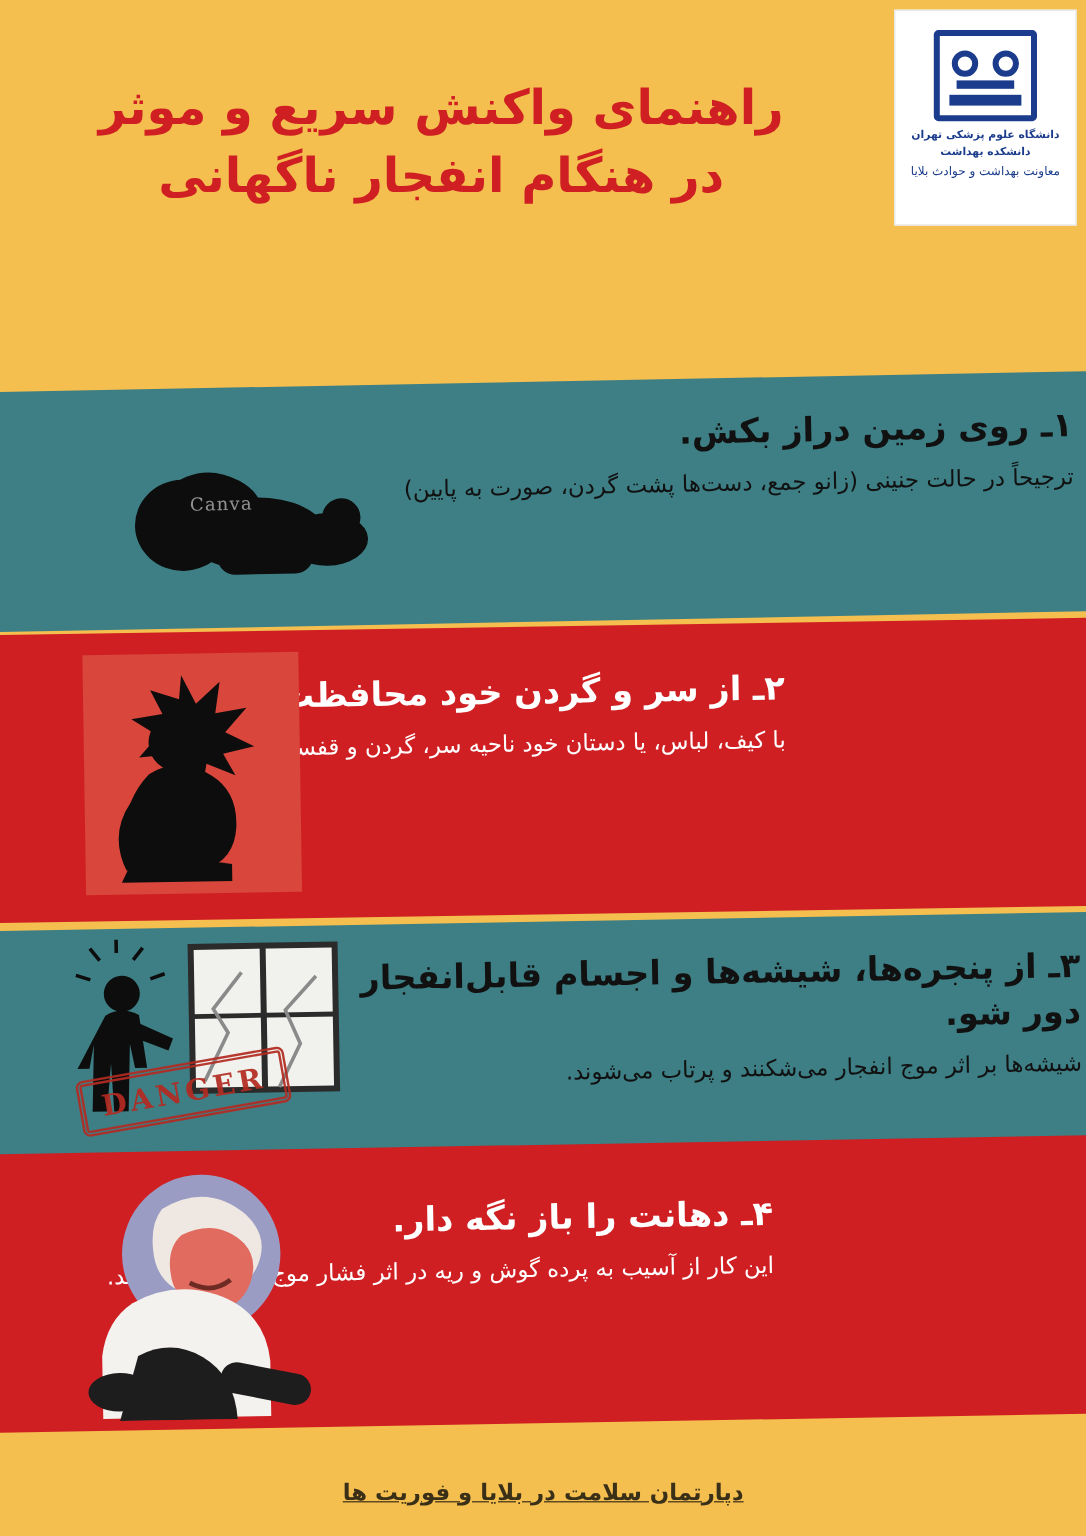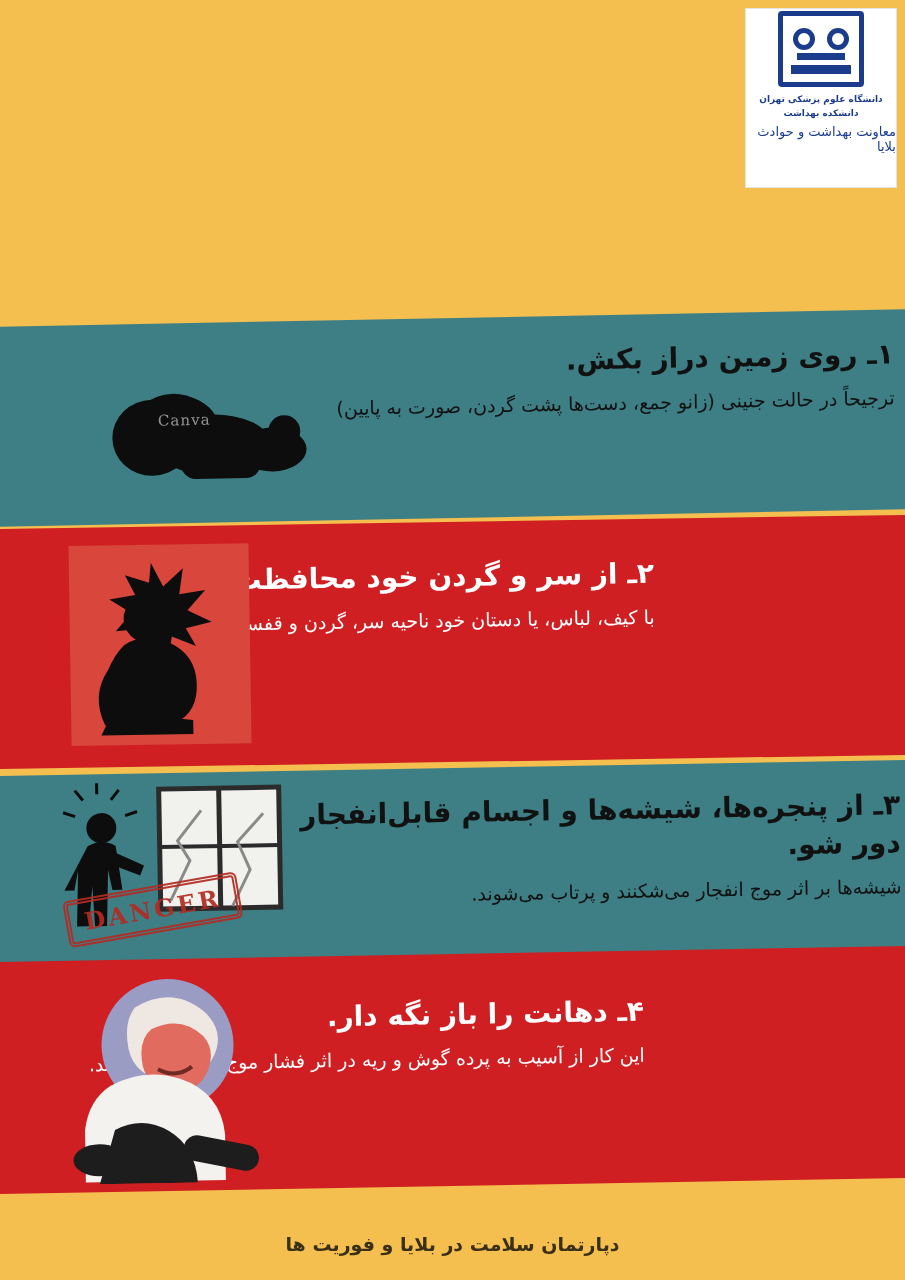--- a/index.html
+++ b/index.html
@@ -24,21 +24,21 @@
     top: 8px;
     right: 8px;
     width: 152px;
     height: 180px;
     background: #ffffff;
     border: 1px solid #e4e4e4;
     display: flex;
     flex-direction: column;
     align-items: center;
     justify-content: flex-start;
-    padding-top: 2px;
+    padding-top: 16px;
     box-sizing: border-box;
   }
   .logo-mark {
     width: 86px;
     height: 76px;
     border: 5px solid #1b3c8c;
     border-radius: 4px;
     position: relative;
     box-sizing: border-box;
     background: #ffffff;
@@ -76,23 +76,23 @@
     font-size: 9px;
     line-height: 1.5;
     color: #1b3c8c;
     text-align: center;
     font-weight: bold;
     direction: rtl;
     width: 130px;
   }
   .logo-sub {
     margin-top: 4px;
-    font-size: 13px;
+    font-size: 10px;
     color: #1b3c8c;
-    text-align: right;
+    text-align: left;
     direction: rtl;
   }
 
   .title-block {
     position: absolute;
     top: 62px;
     left: 0;
     right: 170px;
     text-align: center;
     direction: rtl;
@@ -203,20 +203,21 @@
   .footer {
     position: absolute;
     left: 0; right: 0;
     bottom: 20px;
     text-align: center;
     direction: rtl;
     color: #3a2f17;
     font-weight: bold;
     font-size: 19px;
     line-height: 1.65;
+    text-decoration: underline;
   }
 
   .watermark {
     position: absolute;
     color: rgba(255,255,255,0.55);
     font-size: 15px;
     letter-spacing: 1px;
     font-family: "DejaVu Serif", serif;
     direction: ltr;
   }
@@ -228,20 +229,24 @@
 
   <div class="logo-box">
     <div class="logo-mark">
       <div class="bar2"></div>
       <div class="bar"></div>
     </div>
     <div class="logo-caption">دانشگاه علوم پزشکی تهران دانشکده بهداشت</div>
     <div class="logo-sub">معاونت بهداشت و حوادث بلایا</div>
   </div>
 
+  <div class="title-block">
+    <div class="title-line">راهنمای واکنش  سریع و موثر</div>
+    <div class="title-line">در هنگام انفجار ناگهانی</div>
+  </div>
 
 
   <div class="band b1 band-teal">
     <div class="band-inner">
       <div class="band-text dark-text">
         <div class="step-head">۱ـ روی زمین دراز بکش.</div>
         <div class="step-body">ترجیحاً در حالت جنینی (زانو جمع، دست‌ها پشت گردن، صورت به پایین)</div>
       </div>
       <div class="art">
         <svg class="fig" viewBox="0 0 250 160" xmlns="http://www.w3.org/2000/svg">

